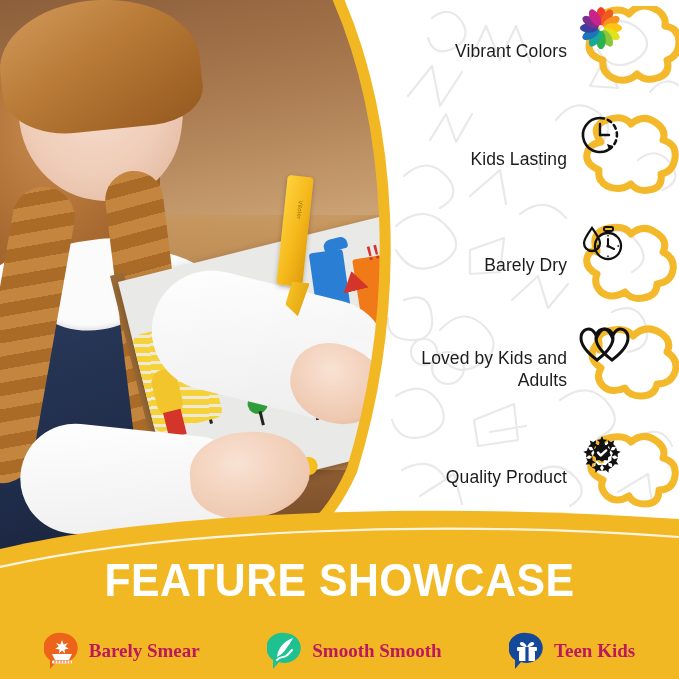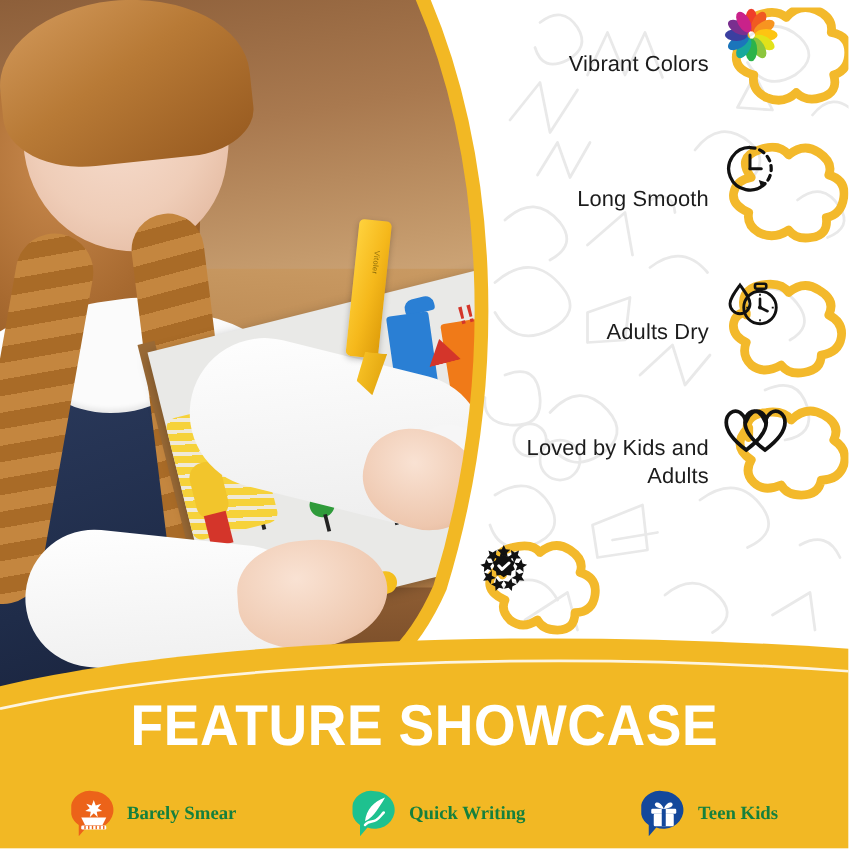--- a/index.html
+++ b/index.html
@@ -119,21 +119,21 @@
 
   
   #banner { position:absolute; left:0; top:505px; width:581px; height:174px; }
   #banner-title { position:absolute; left:0; top:48px; width:679px; text-align:center;
     color:#ffffff; font-size:46px; font-weight:bold; letter-spacing:.5px;
     font-family:"Liberation Sans Narrow","Liberation Sans",sans-serif;
     transform:scaleX(.93); }
   #footer-row { position:absolute; left:0; top:118px; width:679px; height:56px;
     display:flex; align-items:center; justify-content:space-around; padding:0 10px; }
   .footer-item { display:flex; align-items:center; gap:9px; }
-  .footer-text { color:#15803d; font-size:15px; font-weight:bold;
+  .footer-text { color:#be185d; font-size:19px; font-weight:bold;
     font-family:"Liberation Serif", serif; white-space:nowrap; }
   .bubble { width:36px; height:38px; position:relative; flex:0 0 36px; }
 </style>
 </head>
 <body>
 
 <div id="stage">
 
   <svg id="doodles" viewBox="0 0 679 679">
     <g fill="none" stroke="#e9e9e9" stroke-width="2.2" stroke-linecap="round" stroke-linejoin="round">
@@ -265,39 +265,39 @@
               <ellipse cx="0" cy="-13" rx="5.2" ry="10" fill="#3b3fa0" transform="rotate(270)"></ellipse>
               <ellipse cx="0" cy="-13" rx="5.2" ry="10" fill="#7a2f8f" transform="rotate(300)"></ellipse>
               <ellipse cx="0" cy="-13" rx="5.2" ry="10" fill="#c9228a" transform="rotate(330)"></ellipse>
             </g>
           </svg>
         </div>
       </div>
     </div>
 
     <div class="feature-row" style="top:112px;">
-      <div class="feature-label">Long Smooth</div>
+      <div class="feature-label">Kids Lasting</div>
       <div class="blob">
         <svg width="100" height="92" viewBox="0 0 100 92">
           <path d="M22 28 q-12 -16 6 -22 q16 -6 24 4 q12 -10 24 -2 q12 8 8 18 q14 4 12 18 q-2 14 -14 16 q2 14 -12 16 q-12 2 -18 -6 q-12 8 -24 2 q-10 -6 -8 -16 q-14 -6 -12 -16 q2 -10 14 -12 z" fill="none" stroke="#f3b92b" stroke-width="7" stroke-linejoin="round"></path>
         </svg>
         <div class="glyph">
           <svg width="42" height="42" viewBox="0 0 42 42">
             <path d="M21 4 a17 17 0 1 0 12 29" fill="none" stroke="#111" stroke-width="2.6" stroke-linecap="round"></path>
             <path d="M21 4 a17 17 0 0 1 12 29" fill="none" stroke="#111" stroke-width="2.6" stroke-linecap="round" stroke-dasharray="4 4"></path>
             <path d="M30 36 l4 -4 l-6 -2 z" fill="#111"></path>
             <line x1="21" y1="10" x2="21" y2="21" stroke="#111" stroke-width="2.4" stroke-linecap="round"></line>
             <line x1="21" y1="21" x2="30" y2="21" stroke="#111" stroke-width="2.4" stroke-linecap="round"></line>
           </svg>
         </div>
       </div>
     </div>
 
     <div class="feature-row" style="top:218px;">
-      <div class="feature-label">Adults Dry</div>
+      <div class="feature-label">Barely Dry</div>
       <div class="blob">
         <svg width="100" height="92" viewBox="0 0 100 92">
           <path d="M18 32 q-8 -20 12 -24 q16 -3 22 6 q12 -10 24 -2 q14 8 8 20 q12 6 10 18 q-2 12 -16 14 q0 12 -14 14 q-12 2 -18 -6 q-14 8 -24 0 q-8 -8 -4 -18 q-12 -6 -10 -16 q2 -8 10 -8 z" fill="none" stroke="#f3b92b" stroke-width="7" stroke-linejoin="round"></path>
         </svg>
         <div class="glyph">
           <svg width="46" height="44" viewBox="0 0 46 44">
             <path d="M13 8 C8 15 5 19 5 23 a8 8 0 0 0 16 0 c0 -4 -3 -8 -8 -15 z" fill="none" stroke="#111" stroke-width="2.3"></path>
             <circle cx="29" cy="26" r="13" fill="none" stroke="#111" stroke-width="2.3"></circle>
             <rect x="25" y="7" width="9" height="4" rx="1.4" fill="none" stroke="#111" stroke-width="2.1"></rect>
             <line x1="29" y1="11" x2="29" y2="13.5" stroke="#111" stroke-width="2.1"></line>
@@ -324,20 +324,21 @@
         <div class="glyph">
           <svg width="52" height="40" viewBox="0 0 52 40">
             <path d="M18 36 C6 27 2 20 2 14 C2 7 8 3 13 6 C16 8 17 11 18 13 C19 11 20 8 23 6 C28 3 34 7 34 14 C34 20 30 27 18 36 z" fill="none" stroke="#111" stroke-width="3"></path>
             <path d="M33 36 C21 27 17 20 17 14 C17 7 23 3 28 6 C31 8 32 11 33 13 C34 11 35 8 38 6 C43 3 49 7 49 14 C49 20 45 27 33 36 z" fill="none" stroke="#111" stroke-width="3"></path>
           </svg>
         </div>
       </div>
     </div>
 
     <div class="feature-row" style="top:430px;">
+      <div class="feature-label">Quality Product</div>
       <div class="blob">
         <svg width="100" height="92" viewBox="0 0 100 92">
           <path d="M22 28 q-10 -18 8 -22 q16 -4 22 4 q12 -10 24 -2 q12 8 8 18 q14 4 12 18 q-2 14 -16 14 q0 14 -14 14 q-12 0 -16 -8 q-12 8 -22 0 q-8 -8 -4 -16 q-14 -6 -12 -16 q2 -8 10 -8 z" fill="none" stroke="#f3b92b" stroke-width="7" stroke-linejoin="round"></path>
         </svg>
         <div class="glyph">
           <svg width="46" height="46" viewBox="-23 -23 46 46">
             <g fill="#111">
               <g>
                 <path d="M0 -19 l1.6 3.4 l3.7 .4 l-2.8 2.5 l.8 3.6 l-3.3 -1.9 l-3.3 1.9 l.8 -3.6 l-2.8 -2.5 l3.7 -.4 z"></path>
               </g>
@@ -406,21 +407,21 @@
       </div>
 
       <div class="footer-item">
         <div class="bubble">
           <svg width="36" height="38" viewBox="0 0 36 38">
             <path d="M18 1 a16 15 0 1 1 -6 29 l-6 7 l0 -9 A15.5 15 0 0 1 18 1 z" fill="#1ec18f"></path>
             <path d="M26 6 C17 9 11 16 10 25 C14 23 17 20 19 17 C21 14 24 10 26 6 z" fill="#fff"></path>
             <path d="M10 28 C13 24 16 26 19 24 C22 22 23 20 25 18" fill="none" stroke="#fff" stroke-width="2" stroke-linecap="round"></path>
           </svg>
         </div>
-        <div class="footer-text">Quick Writing</div>
+        <div class="footer-text">Smooth Smooth</div>
       </div>
 
       <div class="footer-item">
         <div class="bubble">
           <svg width="36" height="38" viewBox="0 0 36 38">
             <path d="M18 1 a16 15 0 1 1 -6 29 l-6 7 l0 -9 A15.5 15 0 0 1 18 1 z" fill="#14489b"></path>
             <g fill="#fff">
               <rect x="8" y="15" width="20" height="4" rx="1"></rect>
               <rect x="10" y="19" width="16" height="10" rx="1"></rect>
             </g>

